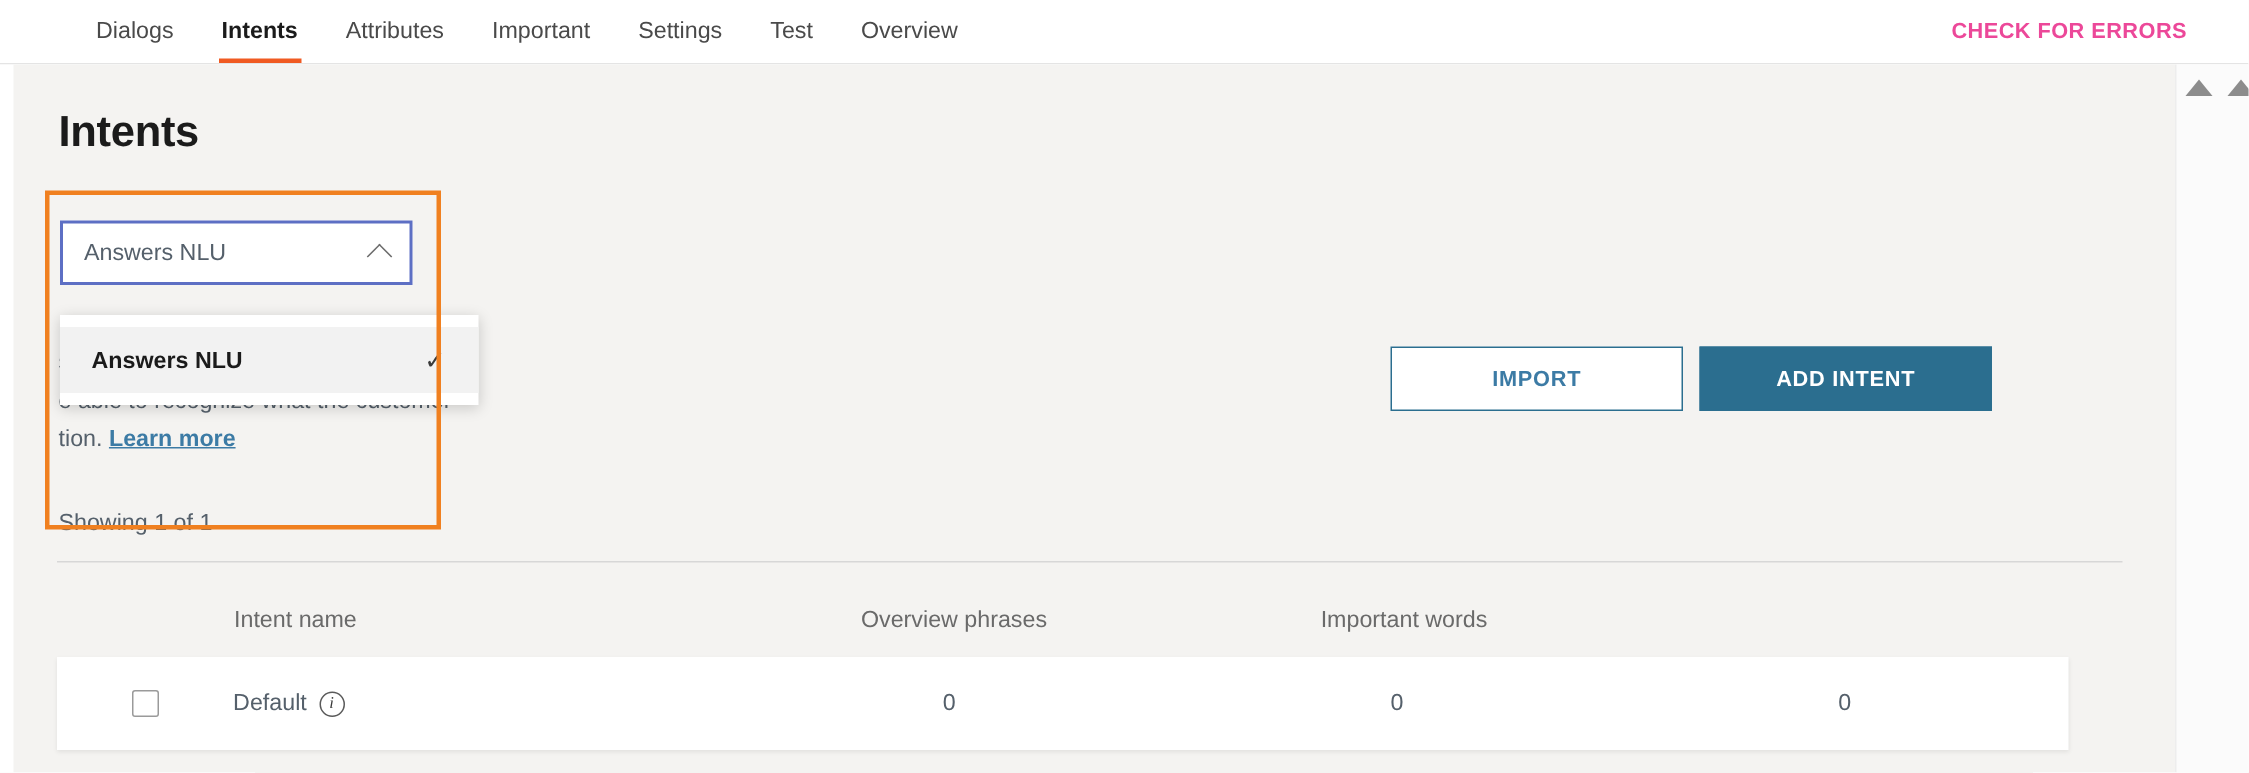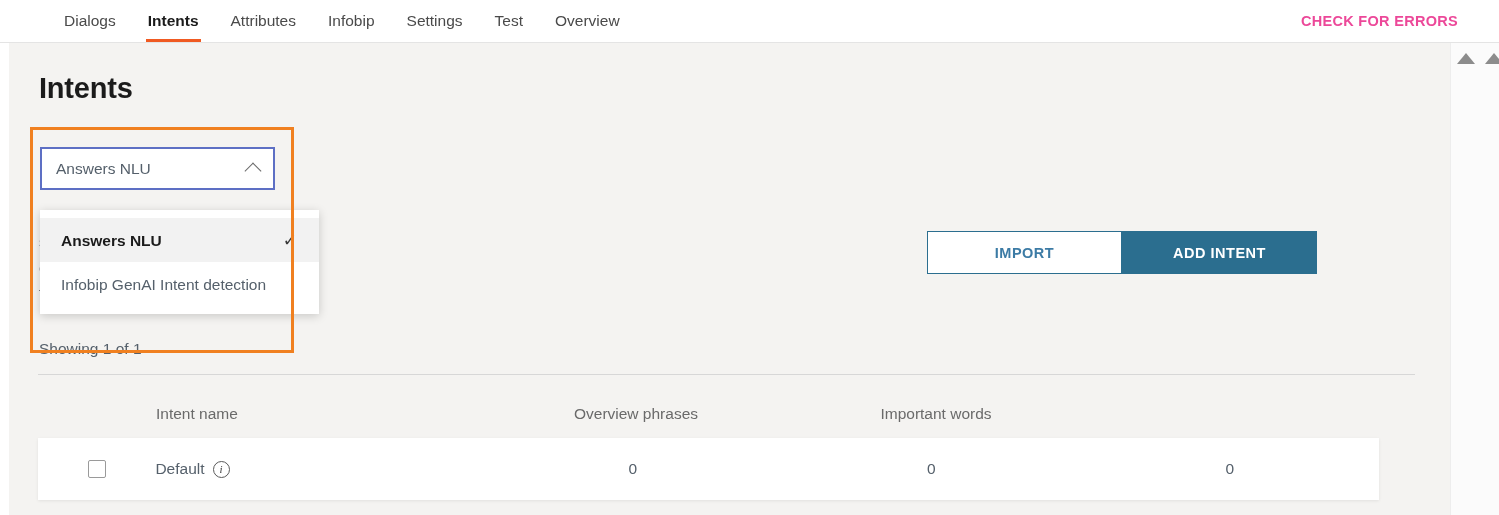--- a/index.html
+++ b/index.html
@@ -141,20 +141,21 @@
     top: 297px; left: 30px;
     font-size: 15.5px;
     color: #55606b;
   }
 
   
   .actions {
     position: absolute;
     top: 188px; left: 918px;
     display: flex;
+    gap: 11px;
   }
   .btn {
     height: 43px;
     min-width: 195px;
     display: flex;
     align-items: center;
     justify-content: center;
     font-size: 14.5px;
     font-weight: bold;
     letter-spacing: 0.5px;
@@ -310,21 +311,21 @@
       <div class="tab">
         <span>Dialogs</span>
       </div>
       <div class="tab active">
         <span>Intents</span>
       </div>
       <div class="tab">
         <span>Attributes</span>
       </div>
       <div class="tab">
-        <span>Infobip</span>
+        <span>Important</span>
       </div>
       <div class="tab">
         <span>Settings</span>
       </div>
       <div class="tab">
         <span>Test</span>
       </div>
       <div class="tab">
         <span>Overview</span>
       </div>
@@ -378,23 +379,20 @@
         <div class="col-num">0</div>
         <div class="col-num">0</div>
         <div class="col-num">0</div>
       </div>
 
       <div class="dropdown">
         <div class="dd-item selected">
           <span>Answers NLU</span>
           <span class="dd-check">✓</span>
         </div>
-        <div class="dd-item">
-          <span>Infobip GenAI Intent detection</span>
-        </div>
       </div>
 
       <div class="select-box">
         <span>Answers NLU</span>
         <span class="chev"></span>
       </div>
 
       <div class="highlight-box"></div>
 
     </div>

